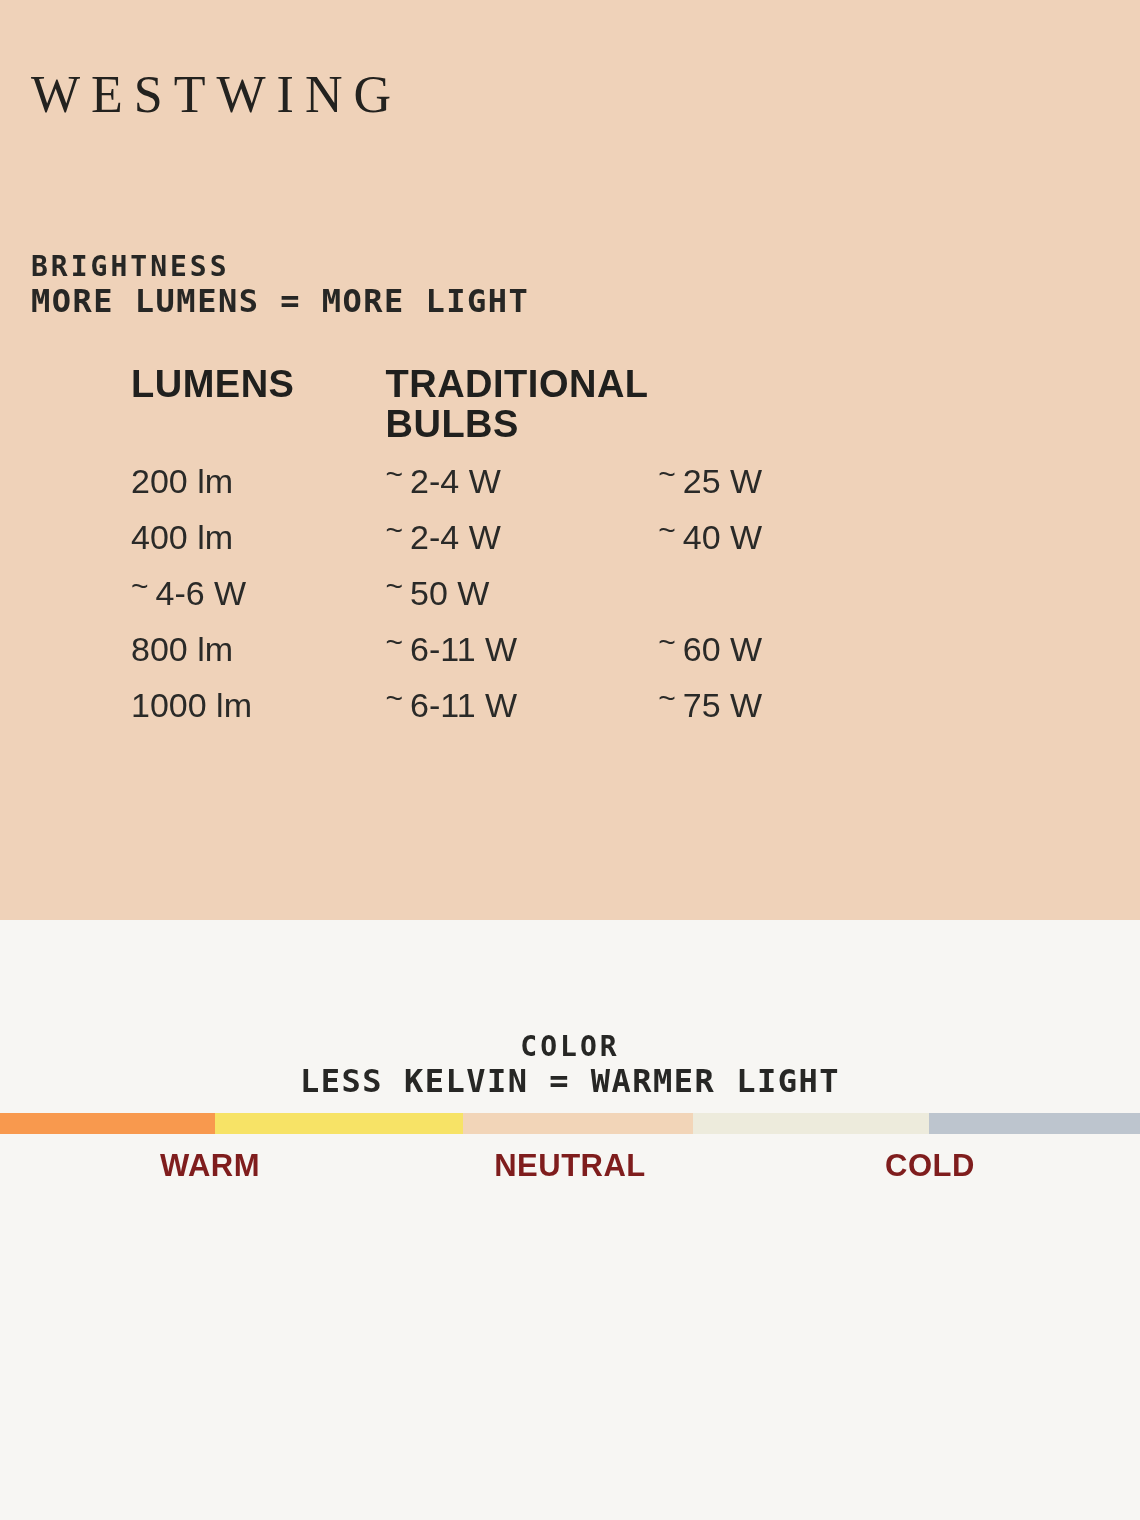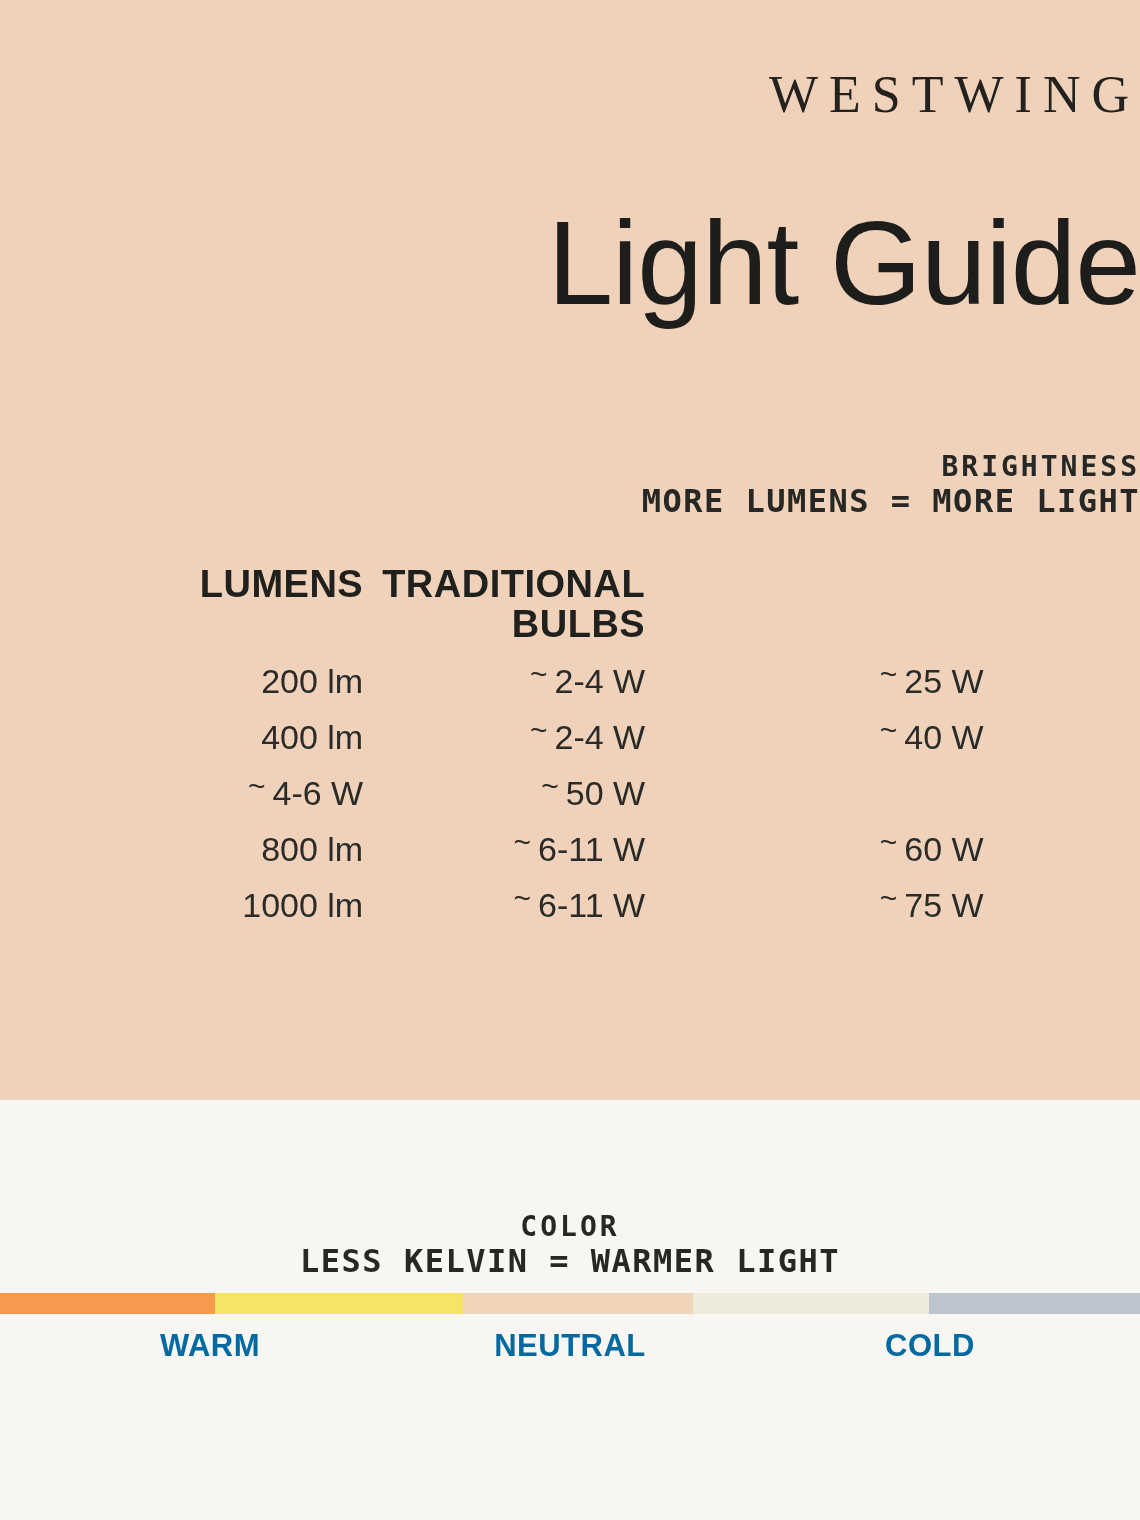--- a/index.html
+++ b/index.html
@@ -3,23 +3,24 @@
 <meta charset="utf-8">
 <style>
   html,body { margin:0; padding:0; }
   body {
     width:1140px; height:1520px;
     font-family:"Liberation Sans", sans-serif;
     color:#1f1f1e;
     background:#F7F6F3;
   }
   .top-section {
-    height:1100px; background:#EFD2B9;
-    text-align:right; padding-top:68px; box-sizing:border-box;
+    height:920px; background:#EFD2B9;
+    text-align:left; padding-top:68px; box-sizing:border-box;
     overflow:hidden;
+    padding-left:31px;
   }
   .brand-logo {
     font-family:"Liberation Serif", serif;
     font-size:52px; letter-spacing:11px; line-height:54px;
     color:#23221f; font-weight:500;
   }
   .page-title {
     font-size:118px; line-height:118px; margin-top:82px;
     letter-spacing:-1px; color:#1d1d1b; font-weight:400;
   }
@@ -61,29 +62,28 @@
     display:grid; grid-template-columns:repeat(6,1fr);
     padding:0 50px; margin-top:47px;
     font-size:33px; line-height:36px; color:#2b2b29;
   }
   .color-bar { display:flex; height:21px; margin-top:15px; width:100%; }
   .color-bar .seg { height:100%; }
   .zone-row {
     display:grid; grid-template-columns:repeat(3,1fr);
     padding:0 30px; margin-top:16px;
     font-weight:bold; font-size:31px; line-height:32px;
-    letter-spacing:0.5px; color:#0369a1;
+    letter-spacing:0.5px; color:#7f1d1d;
   }
 </style>
 </head>
 <body>
 
 <div class="top-section">
   <div class="brand-logo">WESTWING</div>
-  <div class="page-title">Light Guide</div>
 
   <div class="mono section-heading brightness-heading">BRIGHTNESS</div>
   <div class="mono section-subheading">MORE LUMENS = MORE LIGHT</div>
 
   <div class="lumens-table">
     <div class="t-row head">
       <span>LUMENS</span>
       <span>TRADITIONAL BULBS</span>
     </div>
 

